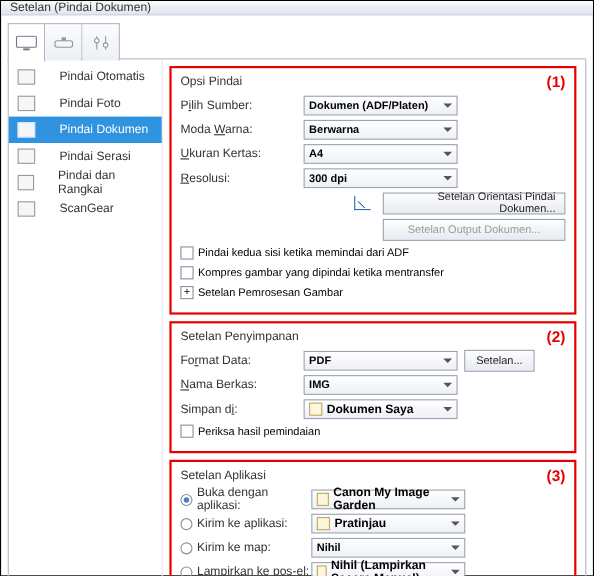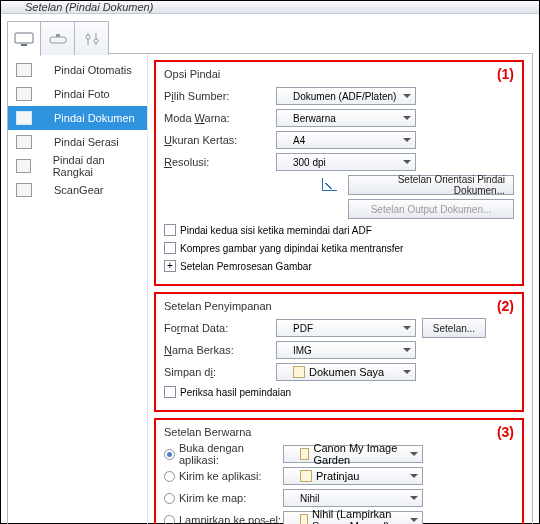--- a/index.html
+++ b/index.html
@@ -1,37 +1,37 @@
 <!DOCTYPE html>
 <html><head>
 <meta charset="utf-8">
 <style>
 * { box-sizing: border-box; margin: 0; padding: 0; font-family: "Segoe UI", Tahoma, sans-serif; font-size: 11px; }
 body { background: #fff; }
 .window { width: 540px; height: 524px; border: 1px solid #000; background: #fff; display: flex; flex-direction: column; }
-.titlebar { height: 24px; background: linear-gradient(#fdfdfe,#eef0f5 40%,#e0e5ee); border-bottom: 1px solid #c4c9d6; display: flex; align-items: flex-end; padding: 0 24px; color: #333; font-style: italic; }
+.titlebar { height: 24px; background: linear-gradient(#fdfdfe,#eef0f5 40%,#e0e5ee); border-bottom: 1px solid #c4c9d6; display: flex; align-items: flex-end; padding: 0 8px; color: #333; }
 .content { flex: 1; display: flex; flex-direction: column; padding: 6px; }
 .tabstrip { height: 34px; display: flex; gap: 0; border-bottom: 1px solid #b1b7c4; }
 .tab { width: 34px; height: 34px; border: 1px solid #b1b7c4; border-bottom: none; background: linear-gradient(#fbfcfd,#eceff5); display: flex; align-items: center; justify-content: center; position: relative; top: 1px; }
 .tab.active { background: #fff; height: 35px; }
 .tab:not(:first-child){ border-left:none; }
 .body { flex: 1; display: flex; border: 1px solid #b1b7c4; border-top: none; }
 .sidebar { width: 140px; border-right: 1px solid #e3e6ec; padding: 4px 0; }
 .side-item { height: 24px; display: flex; align-items: center; gap: 22px; padding: 0 8px; color: #333; cursor: default; }
 .side-item.selected { background: #2f93e0; color: #fff; }
 .side-icon { width: 16px; height: 14px; border: 1px solid #999; background: #f6f6f6; position: relative; }
 .side-item.selected .side-icon { border-color: #cde8ff; }
 .main { flex: 1; padding: 6px 8px 6px 6px; overflow: hidden; }
 .group { border: 2px solid #e60000; padding: 6px 8px 8px 8px; margin-bottom: 6px; position: relative; }
 .group-n { position: absolute; top: 4px; right: 8px; color: #e60000; font-size: 14px; font-weight: 600; }
 .group-title { color: #333; margin-bottom: 6px; }
 .row { display: flex; align-items: center; height: 20px; margin-bottom: 2px; }
 .label { width: 112px; color: #333; }
 .u { text-decoration: underline; }
-.select { flex: 1; max-width: 140px; height: 18px; border: 1px solid #9aa1b1; background: linear-gradient(#fff,#edf0f5); padding: 0 16px; display: flex; align-items: center; position: relative; font-size: 10px; }
+.select { flex: 1; max-width: 140px; height: 18px; border: 1px solid #9aa1b1; background: linear-gradient(#fff,#edf0f5); padding: 0 4px; display: flex; align-items: center; position: relative; font-size: 10px; font-weight: bold; }
 .select:after { content: ""; position: absolute; right: 4px; top: 6px; border: 4px solid transparent; border-top-color: #555; }
 .btn { height: 20px; border: 1px solid #9aa1b1; background: linear-gradient(#fdfdfe,#e7eaf1); padding: 0 8px; display: inline-flex; align-items: center; justify-content: center; font-size: 10px; color: #222; }
 .btn.dis { color: #9b9b9b; margin-left: 39px; }
 .btn-wide { width: 166px; }
 .ck { display:inline-block; width:12px; height:12px; border:1px solid #8a8f9d; background:#fff; margin-right:4px; vertical-align:middle; }
 .plus { display:inline-block; width:12px; height:12px; border:1px solid #8a8f9d; margin-right:4px; text-align:center; line-height:10px; font-size:10px; vertical-align:middle; }
 .radio { display:inline-block; width:11px; height:11px; border:1px solid #8a8f9d; border-radius:50%; margin-right:4px; vertical-align:middle; position:relative; }
 .radio.sel:after { content:""; position:absolute; inset:2px; background:#4b7dc9; border-radius:50%; }
 .icon-chart { display:inline-block; width:14px; height:12px; margin-right:6px; position:relative; }
 .icon-chart:before{ content:""; position:absolute; left:0; bottom:0; width:100%; height:100%; border-left:1px solid #2a6db3; border-bottom:1px solid #2a6db3; }
@@ -167,21 +167,21 @@
               </div>
           </div>
           <div class="row" style="height:16px;">
               <span class="ck"></span>
               <span class="tiny">Periksa hasil pemindaian</span>
             </div>
         </div>
 
         <div class="group" style="margin-bottom:0;">
           <div class="group-n">(3)</div>
-          <div class="group-title">Setelan Berwarna</div>
+          <div class="group-title">Setelan Aplikasi</div>
 
           <div class="row">
               <span class="radio sel"></span>
               <div class="label" style="width:104px">Buka dengan aplikasi:</div>
               <div class="select">
                 <span class="icon-sm"></span>
                 <span>Canon My Image Garden</span>
               </div>
             </div>
           <div class="row">

